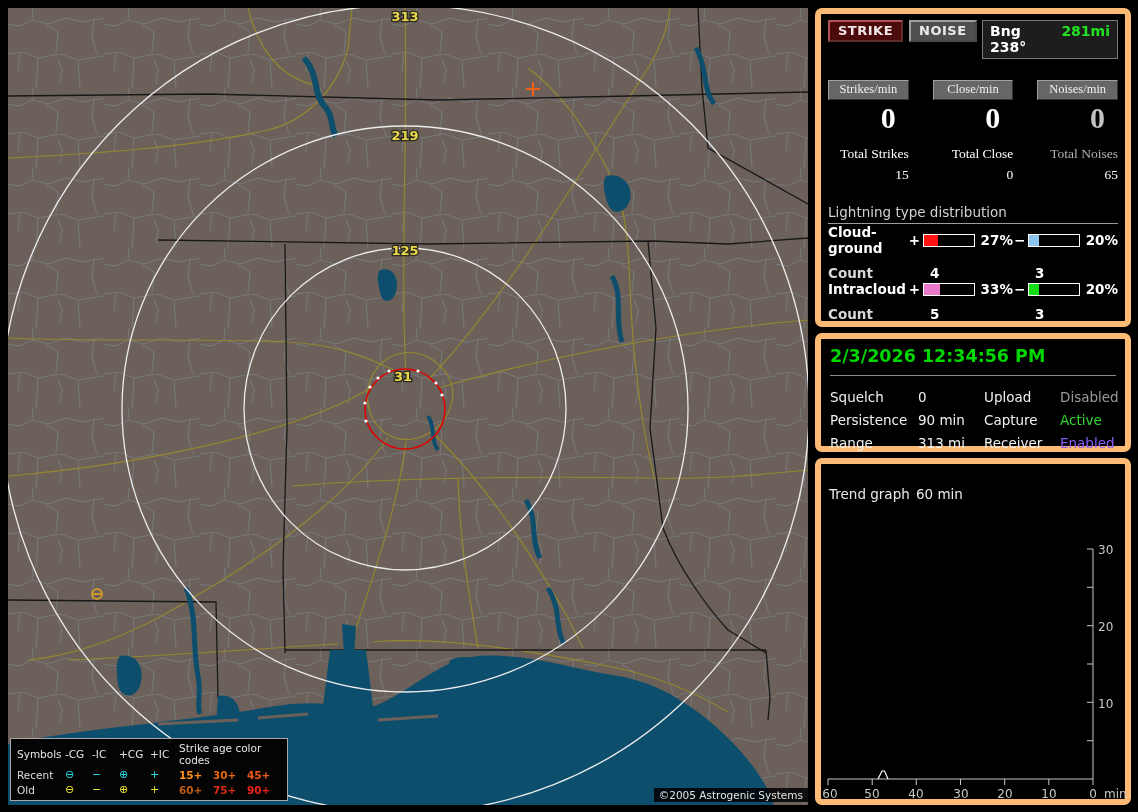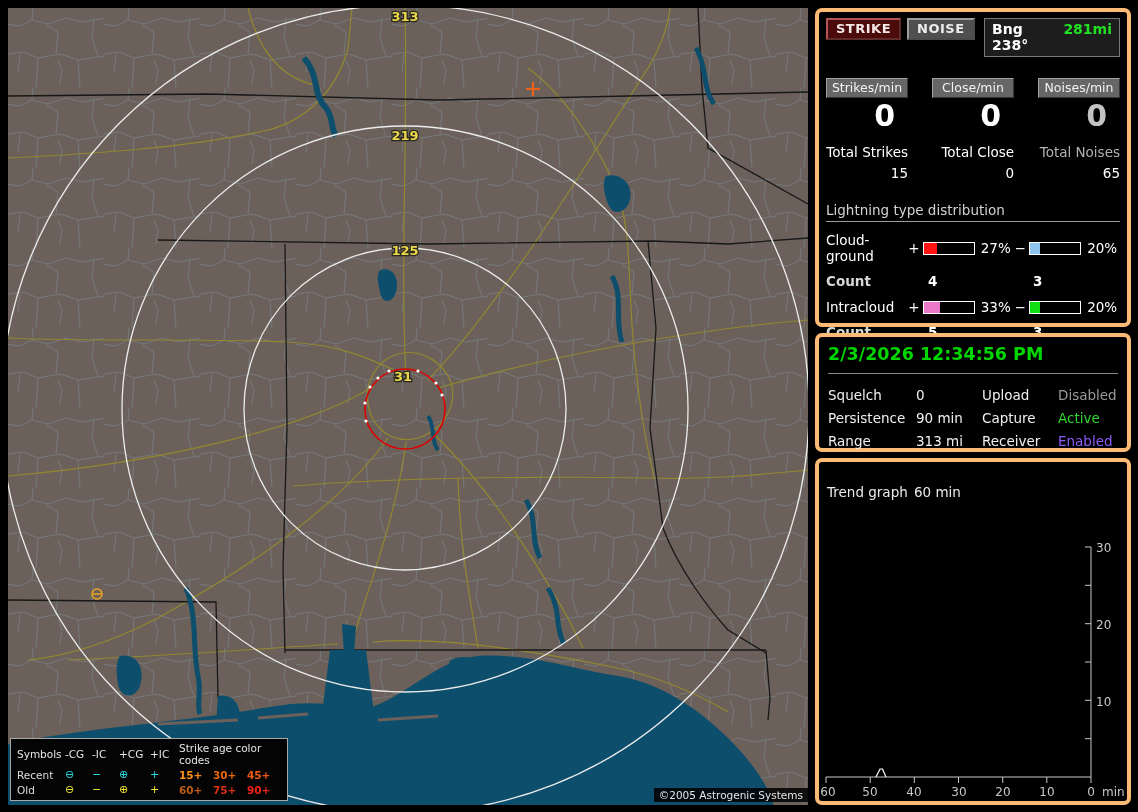--- a/index.html
+++ b/index.html
@@ -15,44 +15,44 @@
   
   .legend { position:absolute; left:2px; bottom:4px; background:#040404; border:1px solid #a8a8a8;
             padding:3px 6px 4px 6px; font-size:10.5px; color:#dcdcdc; }
   .legend-grid { display:grid; grid-template-columns:48px 27px 27px 31px 29px 34px 34px 34px; row-gap:2px; align-items:center; }
   .legend-grid .hd { color:#e6e6e6; }
   .legend-grid .age-hd { grid-column:6 / span 3; }
   .legend-grid .sym { font-size:11px; text-align:left; }
   .legend-grid .age { font-weight:bold; }
 
   
-  .pbox { position:absolute; left:815px; width:316px; background:#000; border:4px solid #fdba74;
+  .pbox { position:absolute; left:815px; width:316px; background:#000; border:6px solid #fdba74;
           border-radius:7px; box-sizing:border-box; color:#fff; }
   #box1 { top:8px;   height:319px; padding:6px 7px; }
   #box2 { top:333px; height:119px; padding:7px 9px; }
   #box3 { top:458px; height:347px; padding:6px 8px; position:absolute; }
 
   .toprow { display:flex; align-items:flex-start; }
   .btn3d { font-weight:bold; font-size:13px; padding:1px 8px 2px 8px; background:#4f4f4f; color:#ececec;
            border:2px outset #9e9e9e; cursor:default; letter-spacing:.5px; }
   .btn-strike { background:#4c0b0b; border:2px outset #b35353; color:#f3e6e6; margin-right:6px; }
   .bng { margin-left:auto; background:#1d1d1d; border:1px solid #787878; padding:2px 7px 3px 7px;
          font-weight:bold; font-size:14px; color:#fff; width:120px; display:flex; justify-content:space-between; }
 
-  .rates  { display:grid; grid-template-columns:1fr 1fr 1fr; column-gap:24px; margin-top:21px; }
+  .rates  { display:grid; grid-template-columns:1fr 1fr 1fr; column-gap:24px; margin-top:21px;font-family:Liberation Serif, serif; }
   .chip   { background:#666; border:1px solid; border-color:#a2a2a2 #353535 #353535 #a2a2a2;
             color:#f2f2f2; font-size:12.5px; text-align:center; padding:1px 0 2px 0; }
   .rate-val { font-size:30px; font-weight:bold; color:#fff; text-align:right; padding-right:13px; margin-top:3px; line-height:1; }
   .rate-val.dim { color:#c3c3c3; }
   .tot-label { font-size:13.5px; color:#fff; text-align:right; margin-top:13px; }
   .tot-label.dim { color:#b2b2b2; }
   .tot-val { font-size:13.5px; color:#fff; text-align:right; margin-top:5px; }
 
   .dist-hdr { margin-top:21px; color:#d2d2d2; font-size:13.5px; border-bottom:1px solid #9c9c9c; padding-bottom:3px; }
-  .drow { display:flex; align-items:center; margin-top:10px; font-size:13.5px; font-weight:normal; color:#fff; }
+  .drow { display:flex; align-items:center; font-size:13.5px; font-weight:bold; color:#fff; }
   .dlabel { width:84px; }
   .sign  { width:14px; text-align:center; }
   .bar   { width:52px; height:11px; border:1px solid #fff; background:#000; margin:0 2px; }
   .bar i { display:block; height:100%; }
   .pct   { width:34px; margin-left:4px; }
   .crow  { display:flex; font-size:13.5px; font-weight:bold; color:#e2e2e2; margin-top:9px; }
   .crow .cl { width:102px; font-weight:bold; color:#d8d8d8; }
   .crow .cv1 { width:105px; color:#fff; }
   .crow .cv2 { color:#fff; }
 

